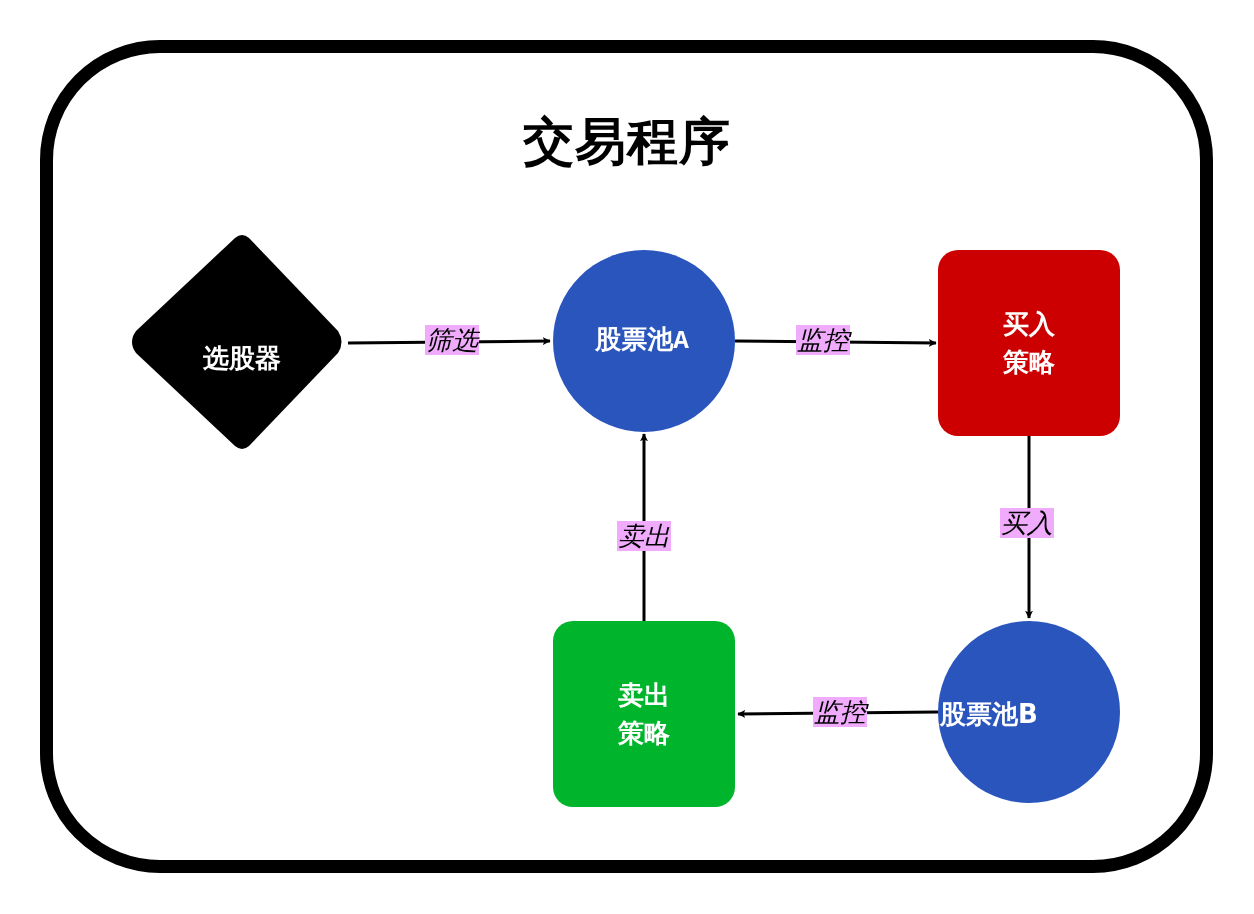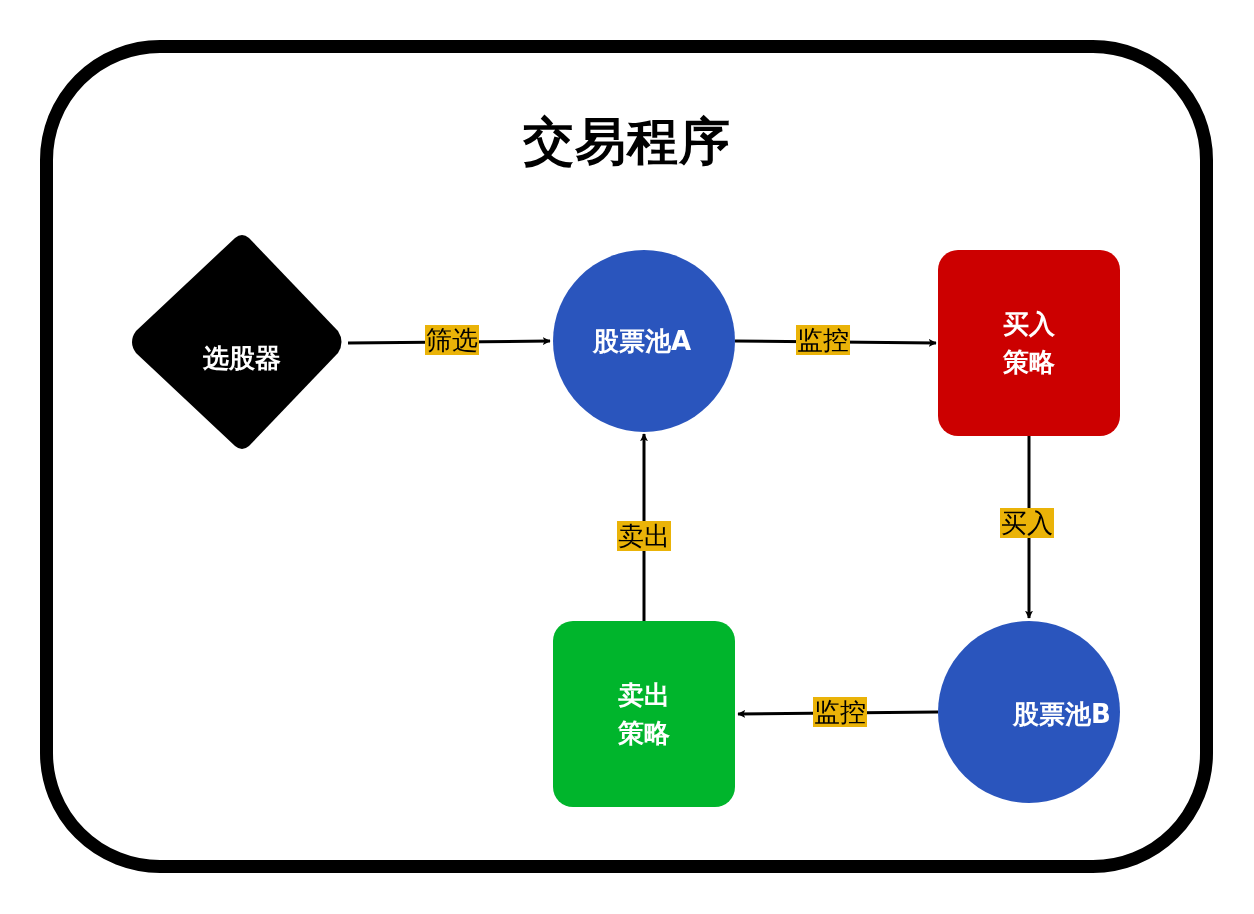--- a/index.html
+++ b/index.html
@@ -1,21 +1,21 @@
 <!DOCTYPE html>
 <html><head>
 <meta charset="utf-8">
 <style>
   html,body{margin:0;padding:0;background:#ffffff;}
   body{width:1254px;height:914px;position:relative;overflow:hidden;font-family:"DejaVu Sans","Liberation Sans",sans-serif;}
   #frame{position:absolute;left:40px;top:40px;width:1147px;height:807px;border:13px solid #000;border-radius:120px;background:#fff;}
   #title{position:absolute;left:0;width:1254px;top:108px;text-align:center;font-size:51px;font-weight:bold;color:#000;letter-spacing:1px;}
   svg{position:absolute;left:0;top:0;}
   .node-label{position:absolute;color:#fff;font-weight:bold;font-size:26px;text-align:center;display:flex;align-items:center;justify-content:center;line-height:38px;white-space:pre-line;}
-  .edge-label{position:absolute;background:#eab308;color:#000;font-size:26px;line-height:30px;padding:0 1px;transform:translate(-50%,-50%);white-space:nowrap;}
+  .edge-label{position:absolute;background:#f0abfc;color:#000;font-size:26px;line-height:30px;padding:0 1px;transform:translate(-50%,-50%);white-space:nowrap;font-style:italic;}
 </style>
 </head>
 <body>
 
 <div id="frame"></div>
 <div id="title">交易程序</div>
 
 <svg width="1254" height="914">
   <defs>
     <marker id="arrow" viewBox="0 0 12 12" refX="11" refY="6" markerWidth="8" markerHeight="8" orient="auto" markerUnits="userSpaceOnUse">
@@ -30,24 +30,24 @@
   <rect id="shape-sell" x="553" y="621" width="182" height="186" rx="20" fill="#00b52c"></rect>
 
   <line x1="348" y1="343" x2="550" y2="341" stroke="#000" stroke-width="3" marker-end="url(#arrow)"></line>
   <line x1="735" y1="341" x2="936" y2="343" stroke="#000" stroke-width="3" marker-end="url(#arrow)"></line>
   <line x1="1029" y1="436" x2="1029" y2="618" stroke="#000" stroke-width="3" marker-end="url(#arrow)"></line>
   <line x1="938" y1="712" x2="738" y2="714" stroke="#000" stroke-width="3" marker-end="url(#arrow)"></line>
   <line x1="644" y1="621" x2="644" y2="434" stroke="#000" stroke-width="3" marker-end="url(#arrow)"></line>
 </svg>
 
 <div class="node-label" style="left:150px;top:328px;width:184px;height:60px;">选股器</div>
-<div class="node-label" style="left:553px;top:311px;width:178px;height:60px;">股票池A</div>
+<div class="node-label" style="left:553px;top:311px;width:178px;height:60px;font-family:Liberation Mono, monospace;">股票池A</div>
 <div class="node-label" style="left:938px;top:300px;width:182px;height:86px;">买入
 策略</div>
-<div class="node-label" style="left:971px;top:684px;width:182px;height:60px;">股票池B</div>
+<div class="node-label" style="left:898px;top:684px;width:182px;height:60px;">股票池B</div>
 <div class="node-label" style="left:553px;top:671px;width:182px;height:86px;">卖出
 策略</div>
 
 <div class="edge-label" style="left:452px;top:340px;">筛选</div>
 <div class="edge-label" style="left:823px;top:340px;">监控</div>
 <div class="edge-label" style="left:1027px;top:523px;">买入</div>
 <div class="edge-label" style="left:840px;top:712px;">监控</div>
 <div class="edge-label" style="left:644px;top:536px;">卖出</div>
 
 </body></html>

